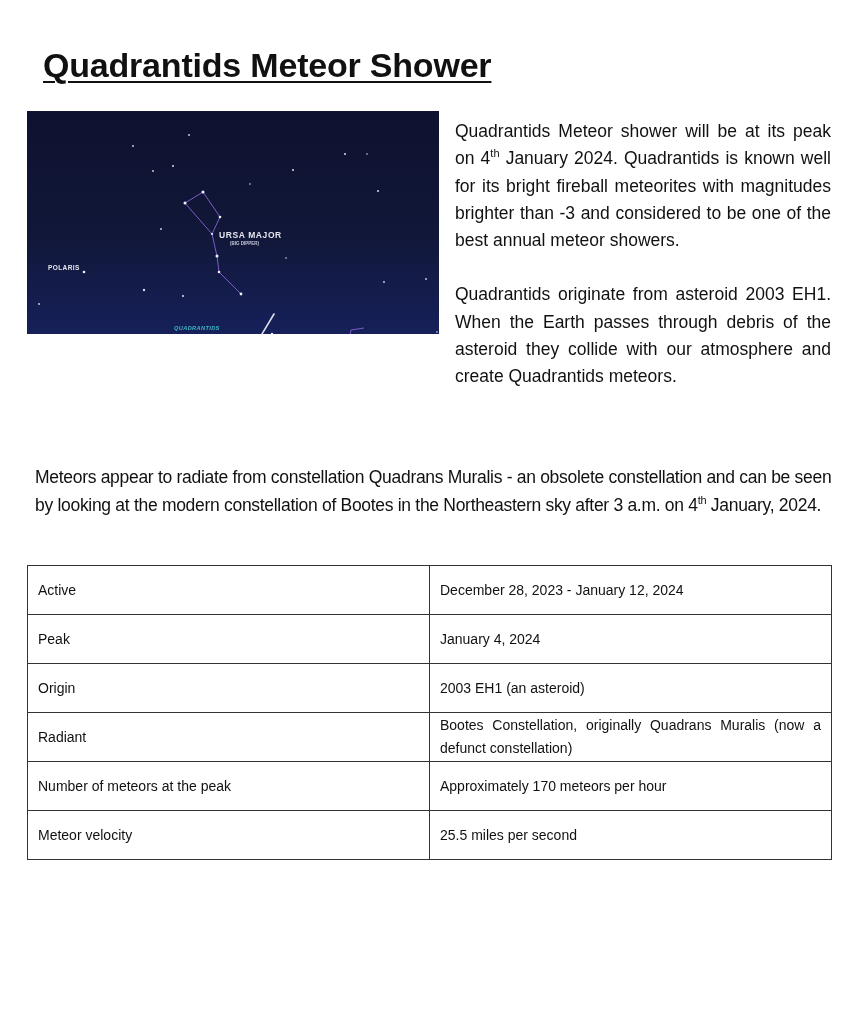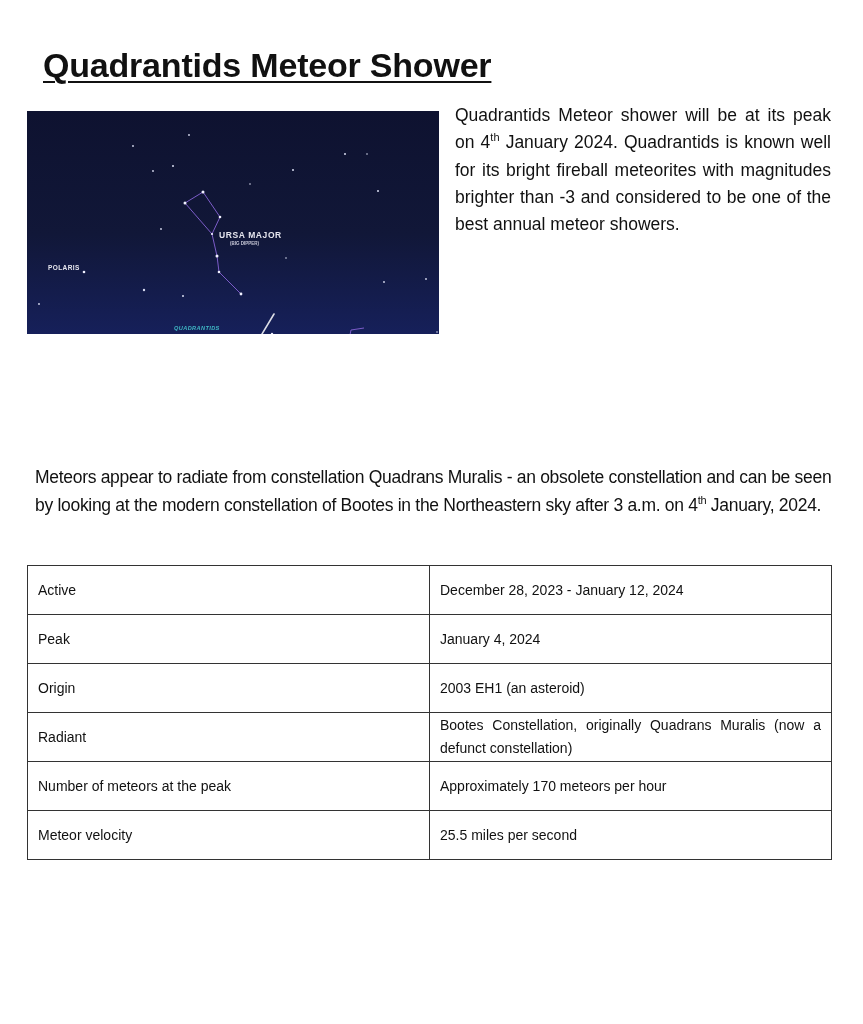--- a/index.html
+++ b/index.html
@@ -16,21 +16,21 @@
   .sky {
     position: absolute; left: 27px; top: 111px; width: 412px; height: 223px;
     background: linear-gradient(180deg, #0e1230 0%, #111738 55%, #16205a 100%);
     overflow: hidden;
   }
   .sky svg { position: absolute; left: 0; top: 0; width: 412px; height: 311px; }
   .intro {
     position: absolute; left: 455px; top: 102px; width: 376px;
     font-size: 17.5px; line-height: 27.3px; text-align: justify; margin: 0;
   }
-  .intro p { margin: 0 0 27px 0; }
+  .intro p { margin: 16px 0 27px 0; }
   sup { font-size: 11px; line-height: 0; vertical-align: super; }
   .para {
     position: absolute; left: 27px; top: 456px; width: 810px;
     font-size: 17.5px; line-height: 27.5px; margin: 8px; letter-spacing: -0.3px;
   }
   table.facts {
     position: absolute; left: 27px; top: 565px; width: 805px;
     border-collapse: collapse; font-size: 14px;
   }
   table.facts td {
@@ -126,20 +126,21 @@
     <text x="241" y="248" fill="#e6e6ee" font-size="8" font-weight="bold" letter-spacing="0.5" font-family="Liberation Sans, sans-serif">BOÖTES</text>
     <text x="325" y="241" fill="#e6e6ee" font-size="6.5" font-weight="bold" letter-spacing="0.4" font-family="Liberation Sans, sans-serif">ARCTURUS</text>
     <text x="21" y="294" fill="#4a6fd6" font-size="11" font-weight="bold" font-style="italic" font-family="Liberation Sans, sans-serif">N</text>
     <text x="190" y="309" fill="#4a6fd6" font-size="10" font-weight="bold" font-family="Liberation Sans, sans-serif">NE</text>
     <text x="364" y="294" fill="#4a6fd6" font-size="11" font-weight="bold" font-family="Liberation Sans, sans-serif">E</text>
   </svg>
 </div>
 
 <div class="intro">
   <p><span>Quadrantids Meteor shower will be at its peak on 4</span><sup>th</sup><span>  January 2024. Quadrantids is known well for its bright fireball meteorites with magnitudes brighter than -3 and considered to be one of the best annual meteor showers.</span></p>
+  <p>Quadrantids originate from asteroid 2003 EH1. When the Earth passes through debris of the asteroid they collide with our atmosphere and create Quadrantids meteors.</p>
 </div>
 
 <p class="para"><span>Meteors appear to radiate from constellation Quadrans Muralis - an obsolete constellation and can be seen by looking at the modern constellation of Bootes in the Northeastern sky after 3 a.m. on 4</span><sup>th</sup><span> January, 2024.</span></p>
 
 <table class="facts">
   <tbody>
     <tr>
       <td class="k">Active</td>
       <td class="v">December 28, 2023 - January 12, 2024</td>
     </tr>

